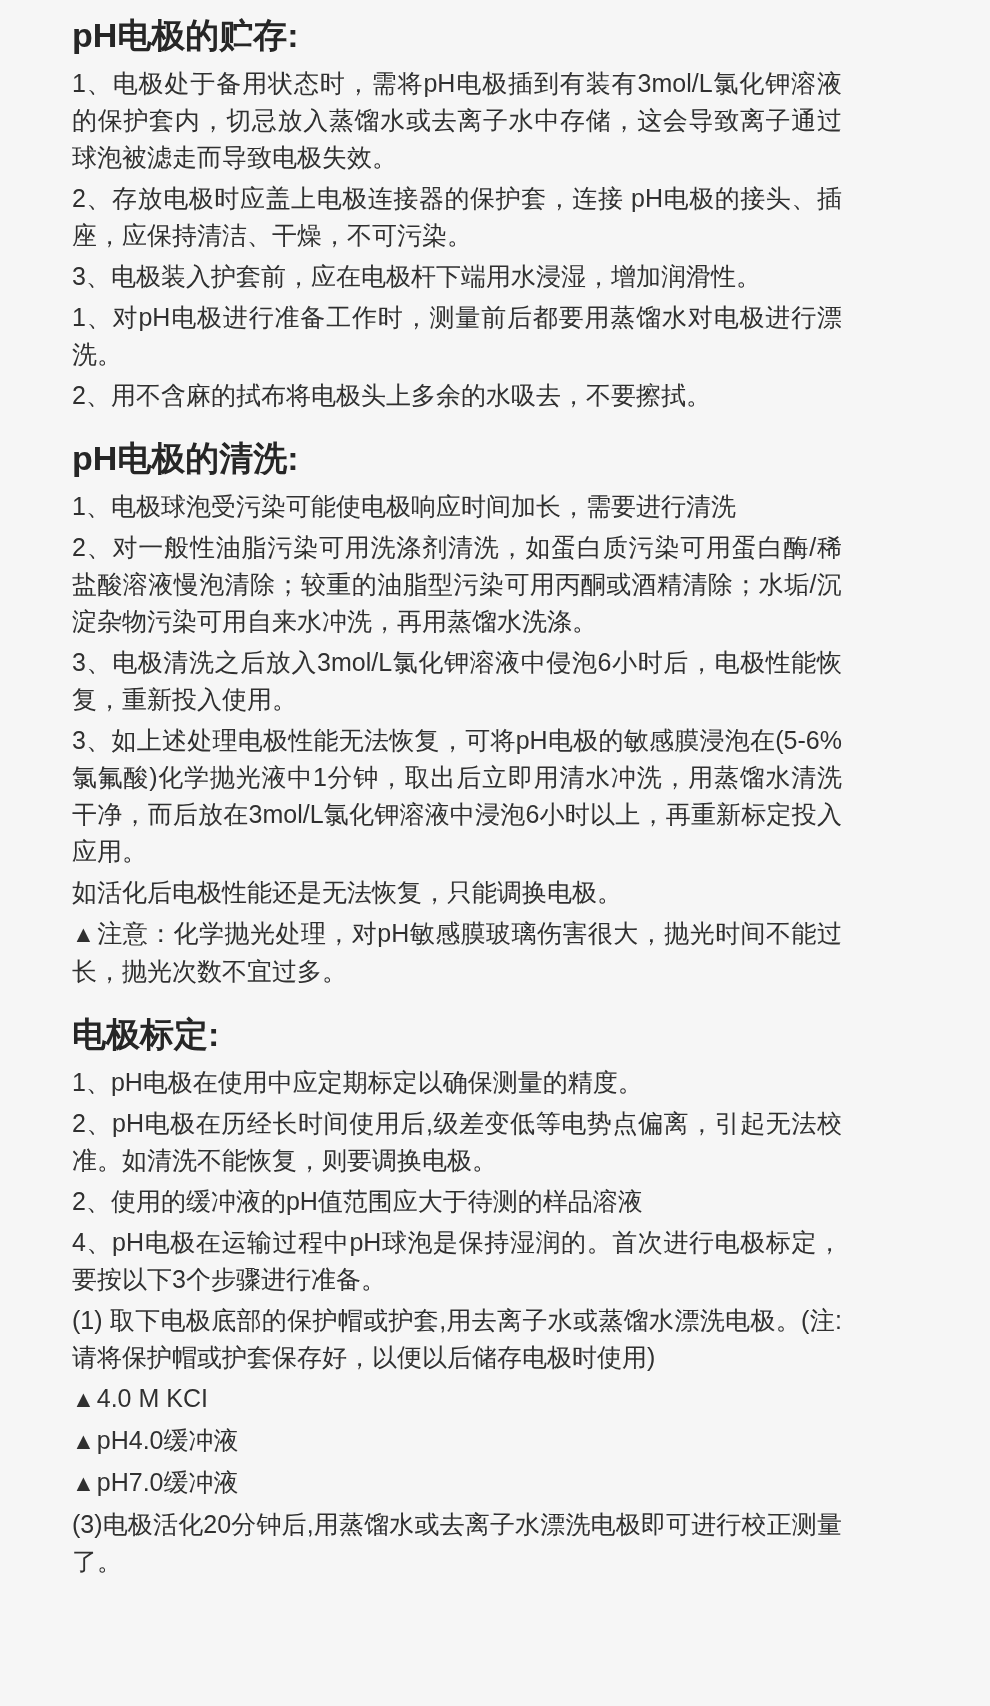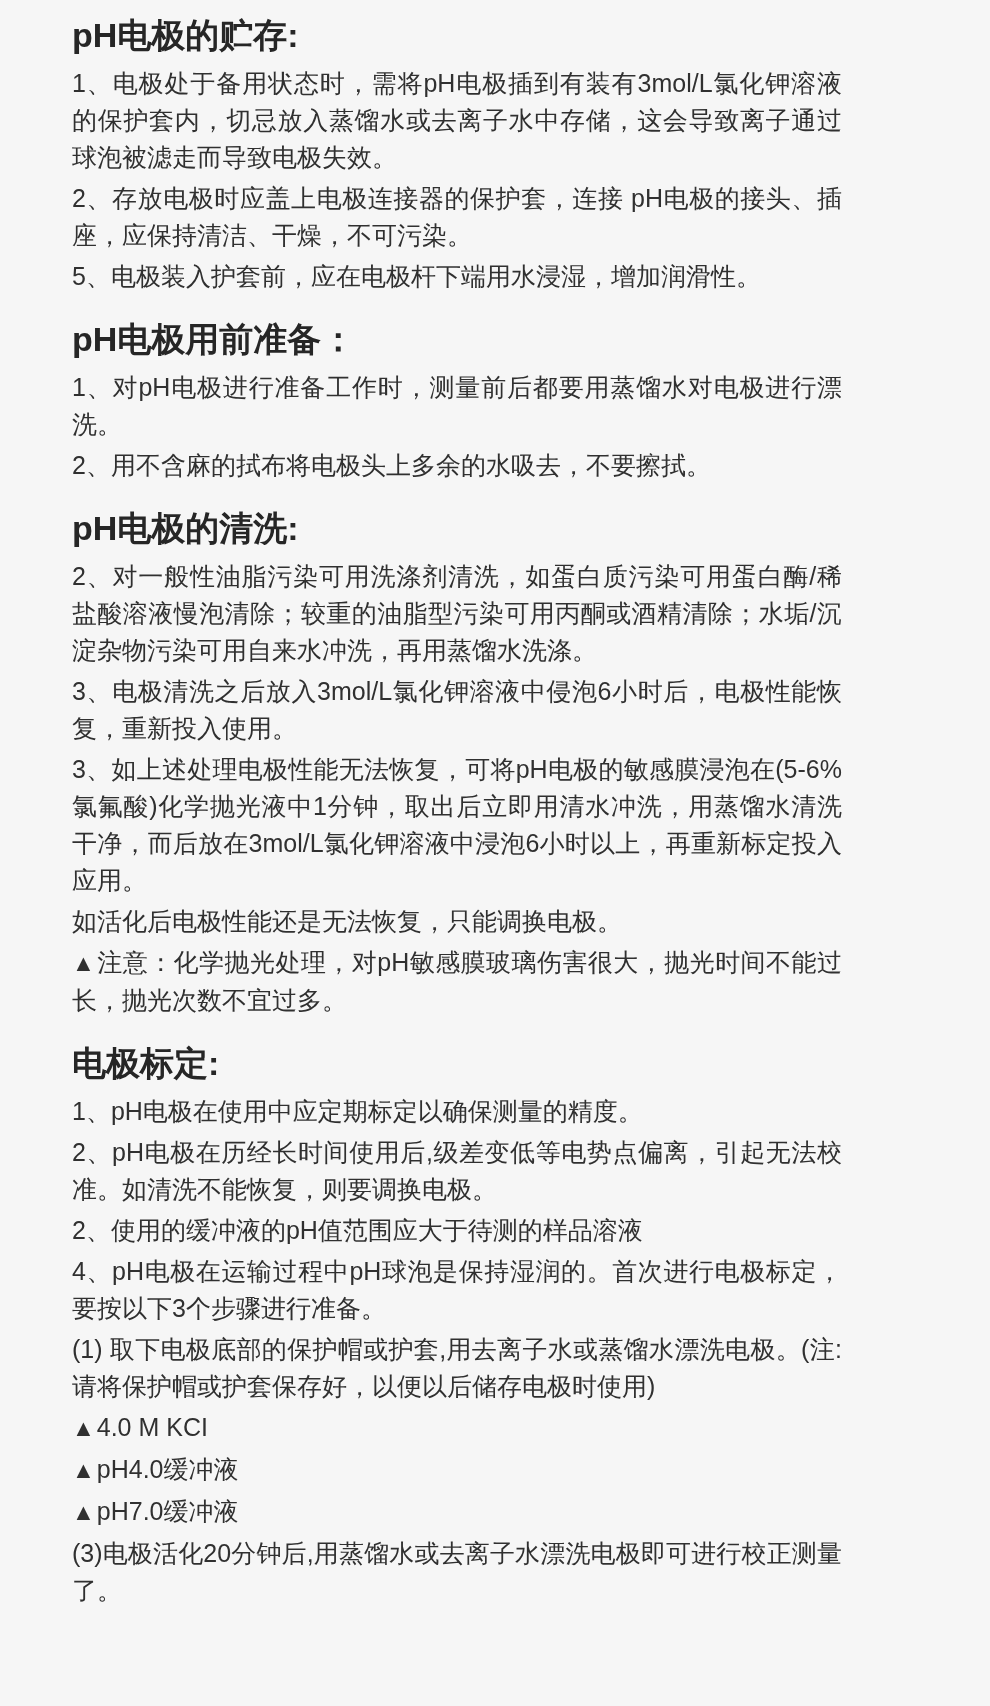--- a/index.html
+++ b/index.html
@@ -42,31 +42,31 @@
 </style>
 </head>
 <body>
 
 <div class="page">
 
   <section class="section">
     <h2 class="heading">pH电极的贮存:</h2>
     <p class="para">1、电极处于备用状态时，需将pH电极插到有装有3mol/L氯化钾溶液的保护套内，切忌放入蒸馏水或去离子水中存储，这会导致离子通过球泡被滤走而导致电极失效。</p>
     <p class="para">2、存放电极时应盖上电极连接器的保护套，连接 pH电极的接头、插座，应保持清洁、干燥，不可污染。</p>
-    <p class="para">5、电极装入护套前，应在电极杆下端用水浸湿，增加润滑性。</p>
+    <p class="para">3、电极装入护套前，应在电极杆下端用水浸湿，增加润滑性。</p>
   </section>
 
   <section class="section">
-    <h2 class="heading">pH电极用前准备：</h2>
     <p class="para">1、对pH电极进行准备工作时，测量前后都要用蒸馏水对电极进行漂洗。</p>
     <p class="para">2、用不含麻的拭布将电极头上多余的水吸去，不要擦拭。</p>
   </section>
 
   <section class="section">
     <h2 class="heading">pH电极的清洗:</h2>
+    <p class="para">1、电极球泡受污染可能使电极响应时间加长，需要进行清洗</p>
     <p class="para">2、对一般性油脂污染可用洗涤剂清洗，如蛋白质污染可用蛋白酶/稀盐酸溶液慢泡清除；较重的油脂型污染可用丙酮或酒精清除；水垢/沉淀杂物污染可用自来水冲洗，再用蒸馏水洗涤。</p>
     <p class="para">3、电极清洗之后放入3mol/L氯化钾溶液中侵泡6小时后，电极性能恢复，重新投入使用。</p>
     <p class="para">3、如上述处理电极性能无法恢复，可将pH电极的敏感膜浸泡在(5-6%氯氟酸)化学抛光液中1分钟，取出后立即用清水冲洗，用蒸馏水清洗干净，而后放在3mol/L氯化钾溶液中浸泡6小时以上，再重新标定投入应用。</p>
     <p class="para">如活化后电极性能还是无法恢复，只能调换电极。</p>
     <p class="para"><span class="bullet">▲</span><span>注意：化学抛光处理，对pH敏感膜玻璃伤害很大，抛光时间不能过长，抛光次数不宜过多。</span></p>
   </section>
 
   <section class="section">
     <h2 class="heading">电极标定:</h2>
     <p class="para">1、pH电极在使用中应定期标定以确保测量的精度。</p>

